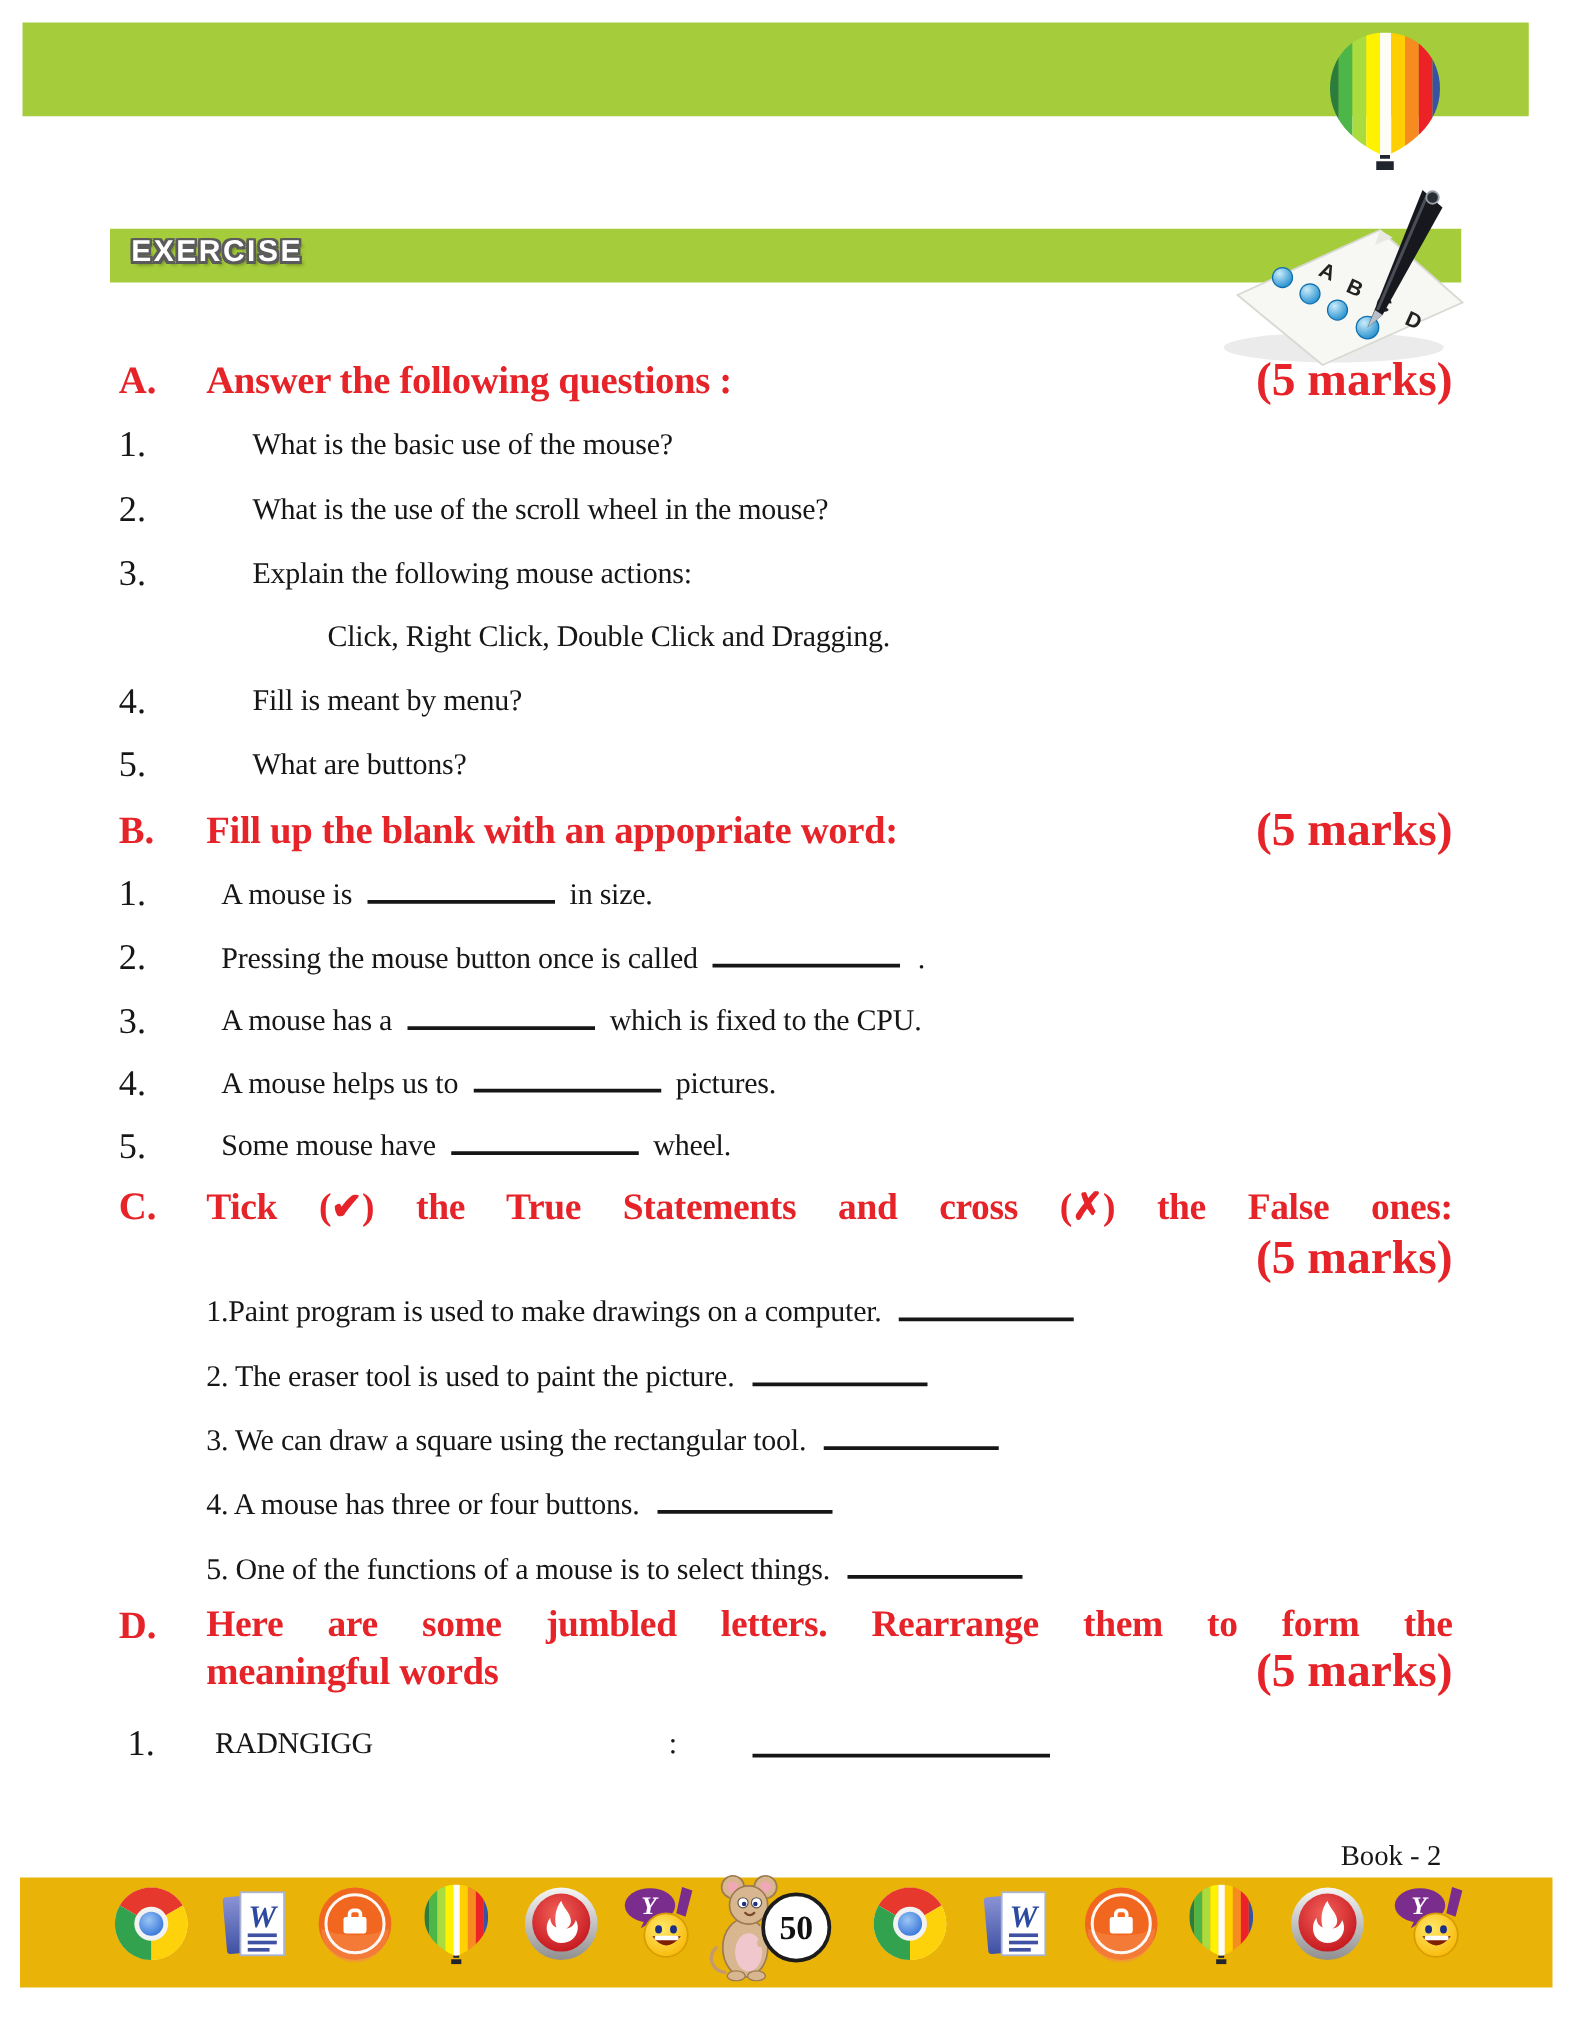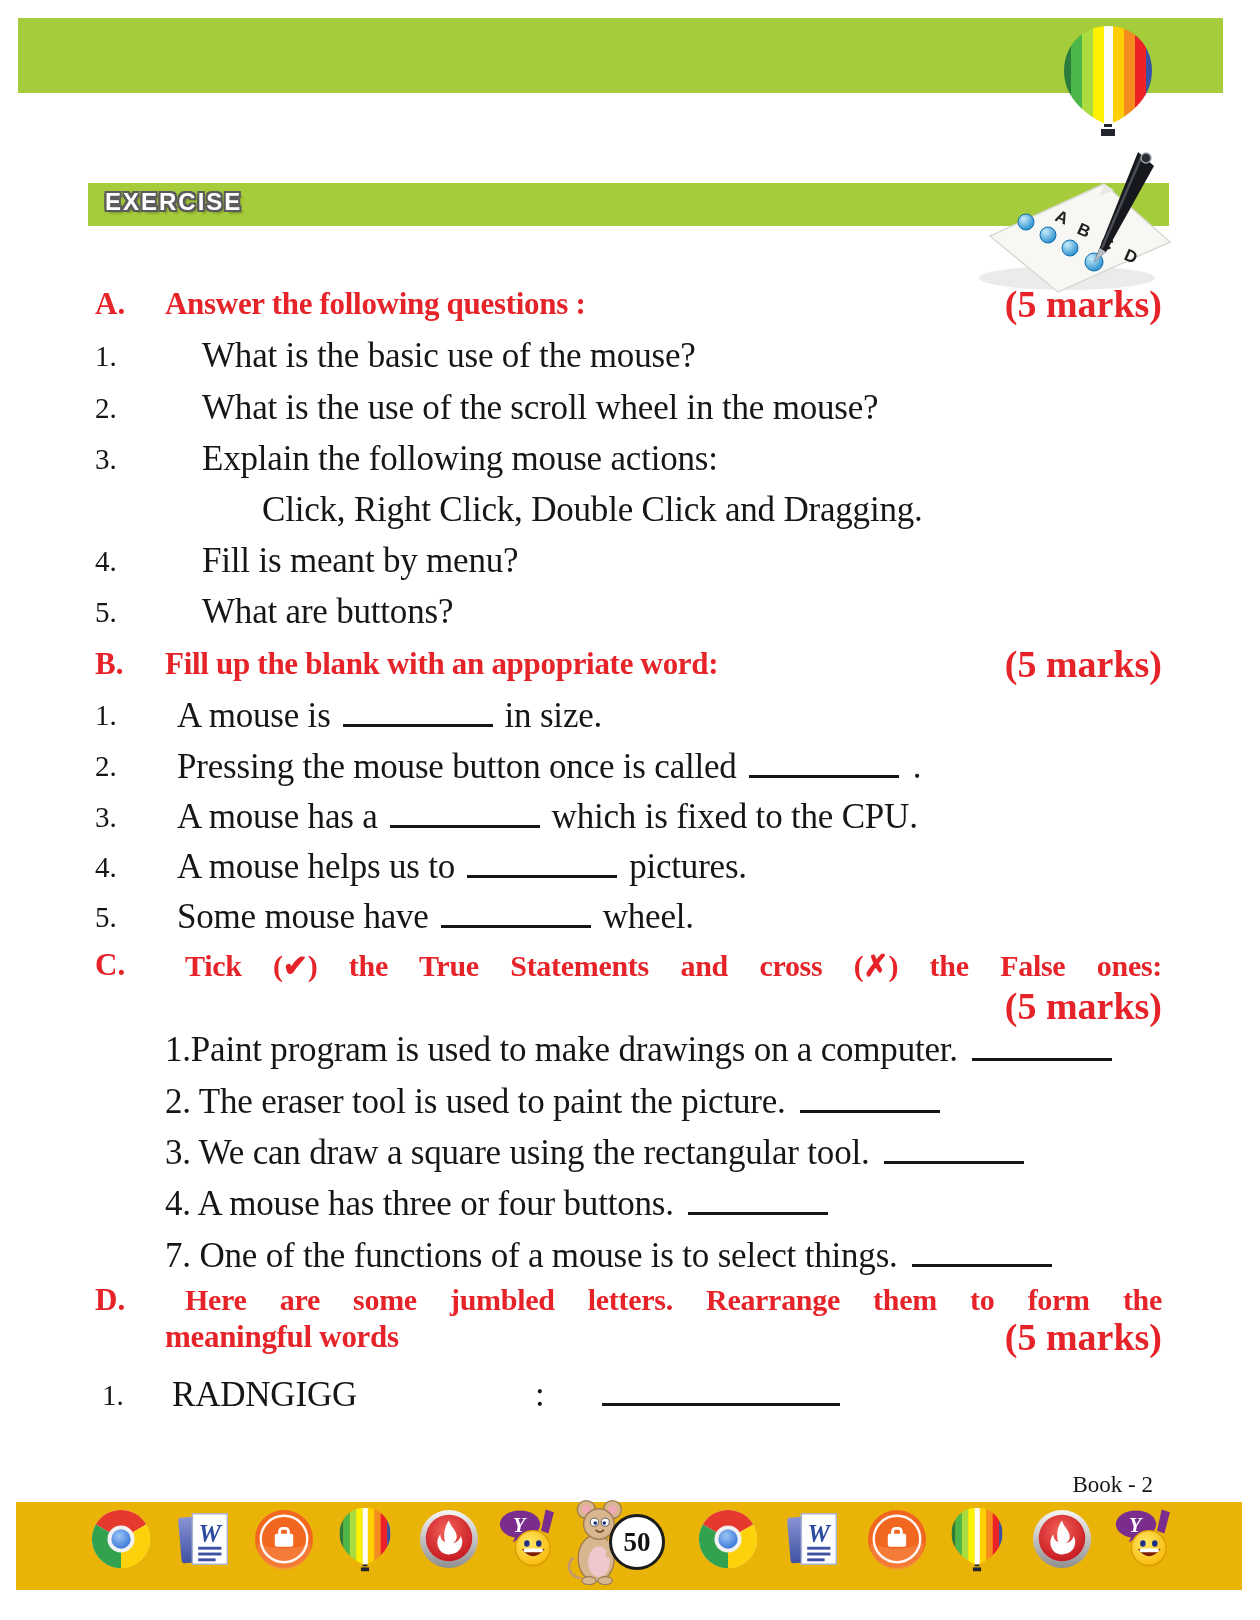--- a/index.html
+++ b/index.html
@@ -16,25 +16,25 @@
   
   .balloon-top{position:absolute;left:1058px;top:24px;width:100px;height:112px;}
   .notepad{position:absolute;left:962px;top:144px;width:215px;height:152px;}
   
   .content{position:absolute;left:95px;top:278px;width:1067px;font-size:29px;}
   .row{display:flex;align-items:center;height:51px;}
   .row.h52{height:52px}.row.h50{height:50px}.row.h36{height:36px}.row.h37{height:37px}.row.h46{height:46px}
   .letter{flex:none;width:70px;font-weight:bold;font-size:31px;color:#e52328;}
   .htitle{font-weight:bold;font-size:31px;color:#e52328;letter-spacing:-.3px;}
   .jtitle{flex:1;font-weight:bold;font-size:30px;color:#e52328;letter-spacing:-.3px;
-          text-align:justify;text-align-last:justify;margin-left:20px;}
+          text-align:justify;text-align-last:justify;}
   .marks{margin-left:auto;font-weight:bold;font-size:38px;color:#e52328;}
   .num{flex:none;font-size:29px;}
   .num-a{width:107px;}.num-b{width:82px;}
-  .txt{font-size:35px;letter-spacing:-.2px;white-space:nowrap;}
+  .txt{font-size:24px;letter-spacing:-.2px;white-space:nowrap;}
   .cont-indent{margin-left:167px;}
   .c-indent{padding-left:70px;}
   .blank{display:inline-block;height:18px;border-bottom:3px solid #161616;}
   .blank.w-b{width:150px;margin:0 12px;}
   .blank.w-b2{width:150px;margin-left:12px;margin-right:14px;}
   .blank.w-c{width:140px;margin-left:14px;}
   .blank.w-d{width:238px;margin:0;}
   .marksrow{justify-content:flex-end;}
   .d-item .dnum{flex:none;width:70px;padding-left:7px;}
   .d-item .dword{flex:none;width:363px;}
@@ -264,21 +264,21 @@
     <div class="row">
       <span class="txt c-indent"><span>2. The eraser tool is used to paint the picture.</span><span class="blank w-c"></span></span>
     </div>
     <div class="row">
       <span class="txt c-indent"><span>3. We can draw a square using the rectangular tool.</span><span class="blank w-c"></span></span>
     </div>
     <div class="row h52">
       <span class="txt c-indent"><span>4. A mouse has three or four buttons.</span><span class="blank w-c"></span></span>
     </div>
     <div class="row">
-      <span class="txt c-indent"><span>7. One of the functions of a mouse is to select things.</span><span class="blank w-c"></span></span>
+      <span class="txt c-indent"><span>5. One of the functions of a mouse is to select things.</span><span class="blank w-c"></span></span>
     </div>
 
     <div class="row h37">
       <span class="letter">D.</span>
       <span class="jtitle">Here are some jumbled letters. Rearrange them to form the</span>
     </div>
     <div class="row h37">
       <span class="letter"></span>
       <span class="htitle">meaningful words</span>
       <span class="marks">(5 marks)</span>

